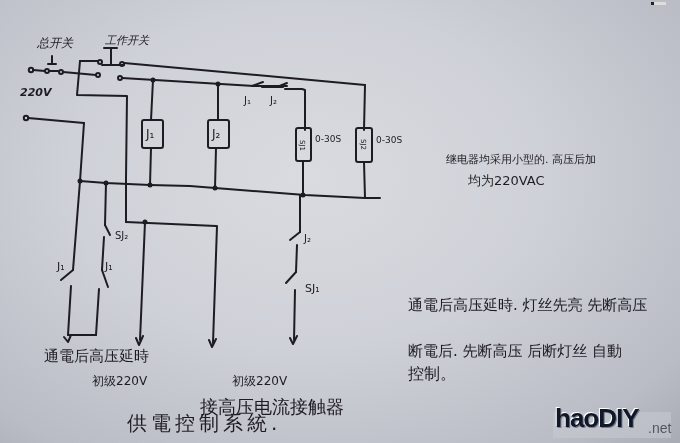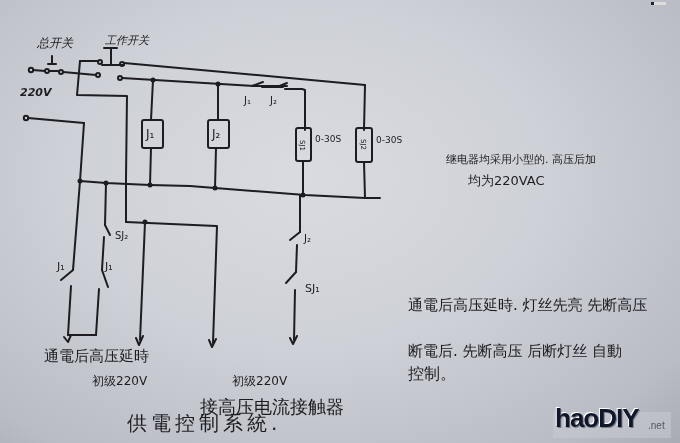--- a/index.html
+++ b/index.html
@@ -4,21 +4,21 @@
 <style>
   html, body { margin:0; padding:0; }
   body { width:680px; height:443px; overflow:hidden; background:#a9abb3; font-family:"DejaVu Sans", sans-serif; }
   .paper { position:absolute; left:0; top:0; width:680px; height:443px;
     background: radial-gradient(ellipse at 45% 40%, #d9dbe0 0%, #cfd1d8 45%, #b9bcc4 85%, #a8abb4 100%); }
   svg.diagram { position:absolute; left:0; top:0; }
   .hw { fill:#1d1c22; font-family:"DejaVu Sans", sans-serif; }
   .note { position:absolute; color:#1d1c22; font-family:"DejaVu Sans", sans-serif; white-space:nowrap; }
   .wm { position:absolute; left:553px; top:412px; width:118px; height:26px; background:rgba(200,202,210,0.55); }
   .wm-text { position:absolute; left:555px; top:403px; font-family:"Liberation Sans", sans-serif; font-weight:bold; font-size:26px; color:#0f172a; text-shadow:1px 1px 0 #7a7c85, -1px -1px 0 #ffffff; letter-spacing:-1px; }
-  .wm-sub { position:absolute; left:596px; top:420px; font-family:"Liberation Sans", sans-serif; font-size:10px; color:#55575f; }
+  .wm-sub { position:absolute; left:596px; top:420px; font-family:"Liberation Sans", sans-serif; font-size:14px; color:#55575f; }
   .corner-mark { position:absolute; left:651px; top:2px; width:12px; height:3px; background:#ddd; border-left:3px solid #222; }
 </style>
 </head>
 <body>
 
 <div class="paper"></div>
 
 <svg class="diagram" width="680" height="443" viewBox="0 0 680 443">
   <g stroke="#1d1c22" stroke-width="2" fill="none" stroke-linecap="round" stroke-linejoin="round">
 

